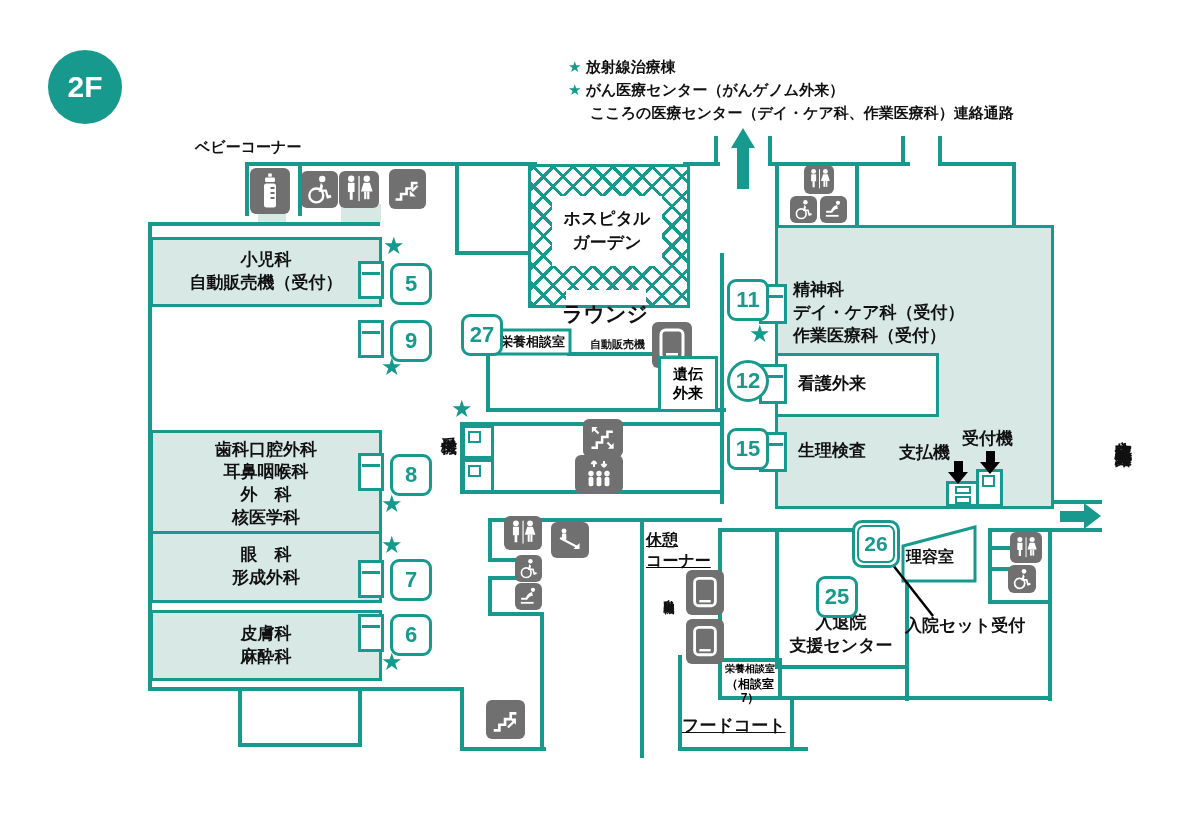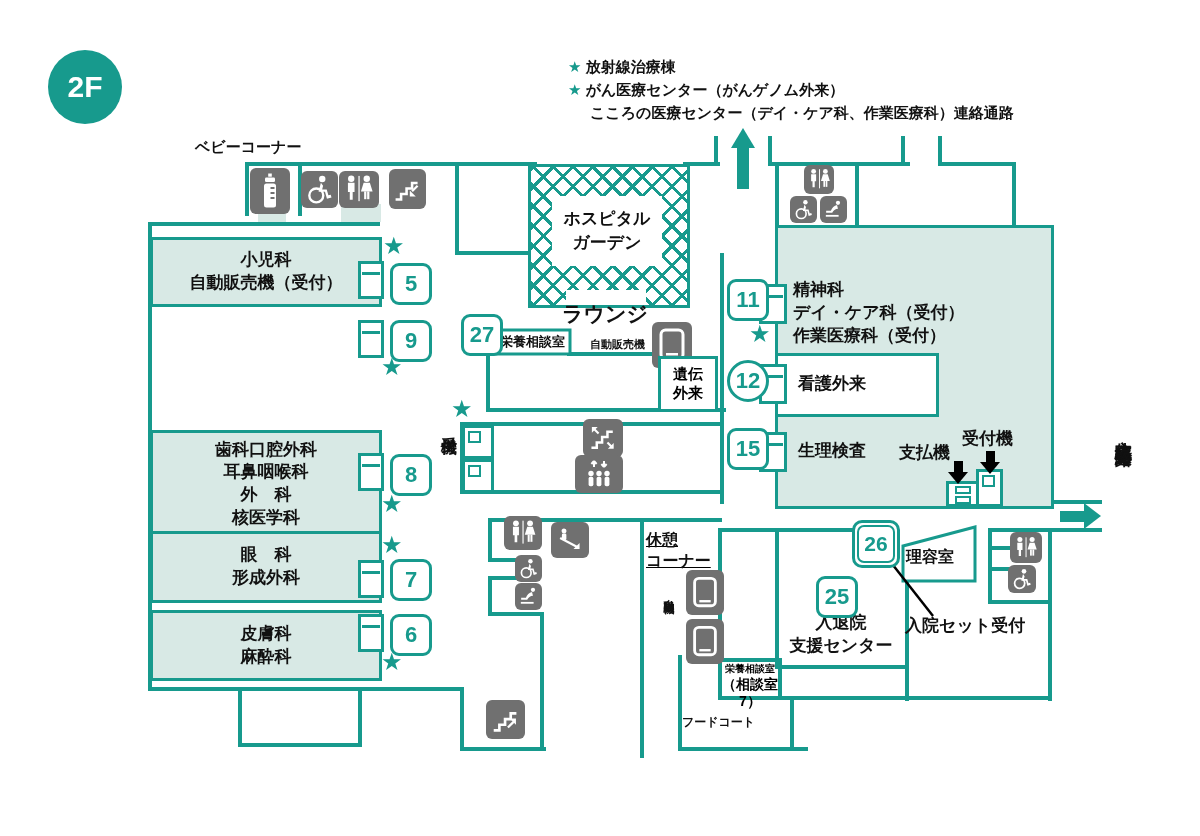--- a/index.html
+++ b/index.html
@@ -251,23 +251,23 @@
     </div>
 
   <div class="lbl" style="left:906px;top:547px;font-size:16px;font-weight:700;">理容室</div>
   <div class="lbl" style="left:905px;top:614px;font-size:17px;font-weight:700;">入院セット受付</div>
   <div class="rlines" style="left:775px;top:612px;width:132px;text-align:center;">
     <div>入退院</div>
     <div>支援センター</div>
   </div>
   <div style="position:absolute;left:719px;top:661px;width:62px;text-align:center;z-index:7;">
     <div style="font-size:10px;font-weight:700;line-height:1.6;">栄養相談室</div>
-    <div style="font-size:14px;font-weight:700;line-height:1.2;font-family:Liberation Mono, monospace;">（相談室7）</div>
-  </div>
-  <div class="lbl" style="left:682px;top:714px;font-size:12px;font-weight:700;">フードコート</div>
+    <div style="font-size:12px;font-weight:700;line-height:1.2;">（相談室7）</div>
+  </div>
+  <div class="lbl" style="left:682px;top:714px;font-size:17px;font-weight:700;text-decoration:underline;">フードコート</div>
   <div class="rlines" style="left:646px;top:529px;text-decoration:underline;">
     <div style="font-size:16px;">休憩</div>
     <div style="font-size:16px;">コーナー</div>
   </div>
   <div class="lbl vtext" style="left:661px;top:590px;height:86px;font-size:11px;font-weight:700;">自動販売機</div>
   <div class="icn" style="left:686px;top:570px;width:38px;height:45px;">
       <svg width="34" height="37" viewBox="0 0 36 38" fill="#fff">
         <use href="#i-vending"></use>
       </svg>
     </div>

